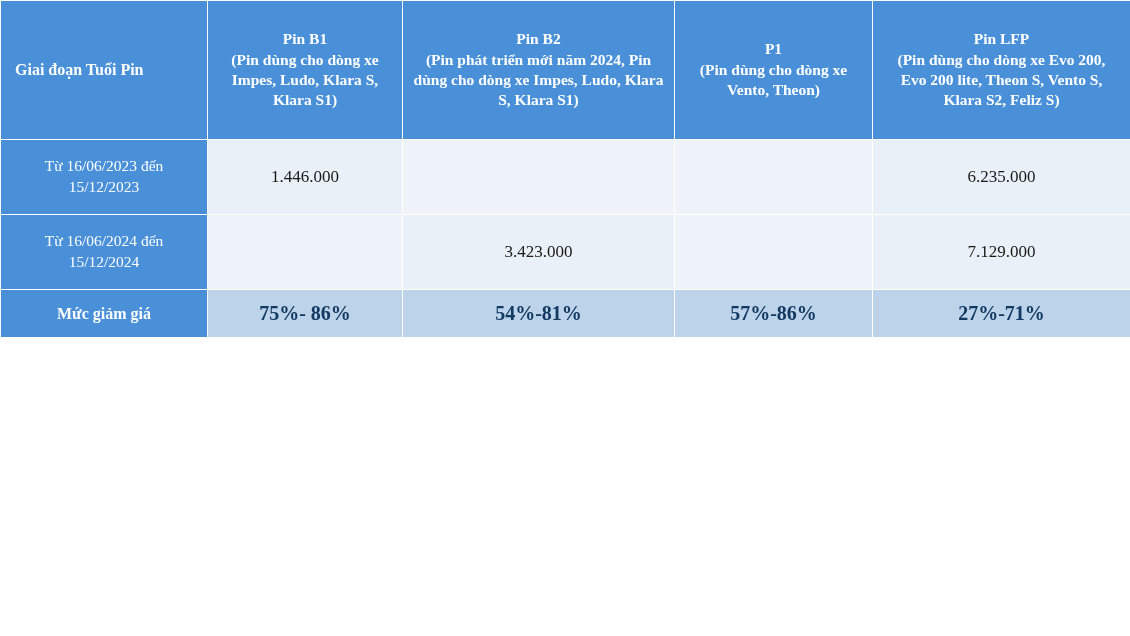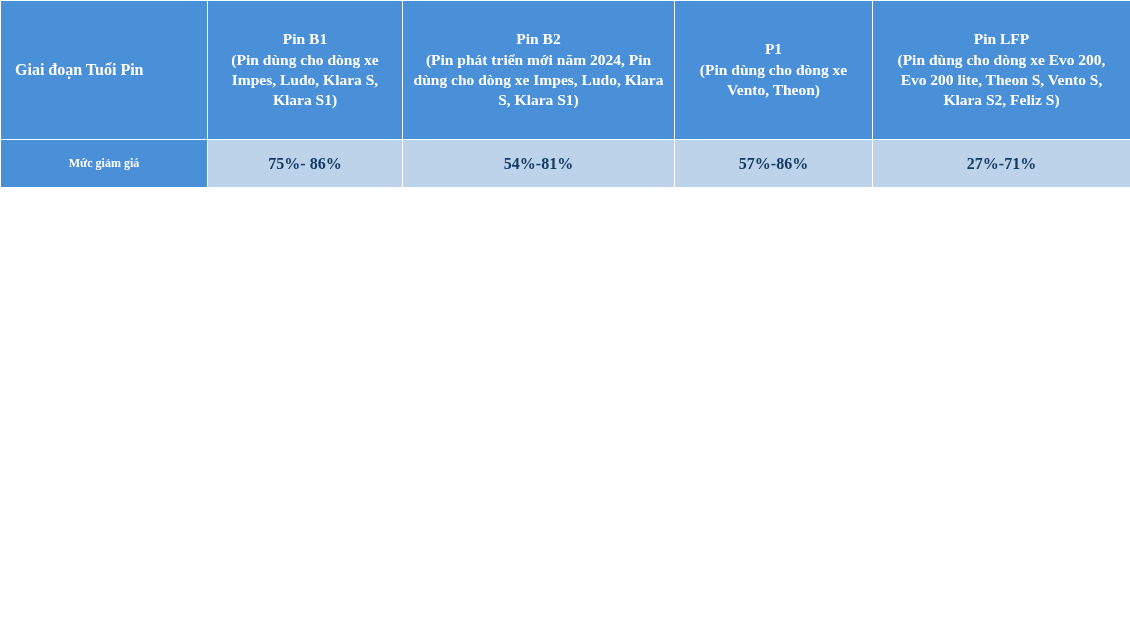--- a/index.html
+++ b/index.html
@@ -81,26 +81,26 @@
     background: #e7eef7;
   }
 
   tbody tr.footer-row td {
     height: 48px;
     font-weight: bold;
   }
   tbody tr.footer-row td.period {
     background: #4a90d9;
     color: #ffffff;
-    font-size: 12px;
+    font-size: 16px;
   }
   tbody tr.footer-row td.value {
     background: #bcd3ea;
     color: #123a63;
-    font-size: 16px;
+    font-size: 20px;
   }
 </style>
 </head>
 <body>
 
 <table class="price-table">
   <colgroup>
     <col class="c0">
       <col class="c1">
       <col class="c2">
@@ -124,20 +124,34 @@
         <span class="hdr-title">P1</span>
         <span class="hdr-sub">(Pin dùng cho dòng xe Vento, Theon)</span>
       </th>
       <th>
         <span class="hdr-title">Pin LFP</span>
         <span class="hdr-sub">(Pin dùng cho dòng xe Evo 200, Evo 200 lite, Theon S, Vento S, Klara S2, Feliz S)</span>
       </th>
     </tr>
   </thead>
   <tbody>
+    <tr class="row">
+      <td class="period">Từ 16/06/2023 đến 15/12/2023</td>
+      <td class="value">1.446.000</td>
+      <td class="value empty"></td>
+      <td class="value empty"></td>
+      <td class="value">6.235.000</td>
+    </tr>
+    <tr class="row">
+      <td class="period">Từ 16/06/2024 đến 15/12/2024</td>
+      <td class="value empty"></td>
+      <td class="value">3.423.000</td>
+      <td class="value empty"></td>
+      <td class="value">7.129.000</td>
+    </tr>
     <tr class="footer-row">
       <td class="period">Mức giảm giá</td>
       <td class="value">75%- 86%</td>
       <td class="value">54%-81%</td>
       <td class="value">57%-86%</td>
       <td class="value">27%-71%</td>
     </tr>
   </tbody>
 </table>
 

